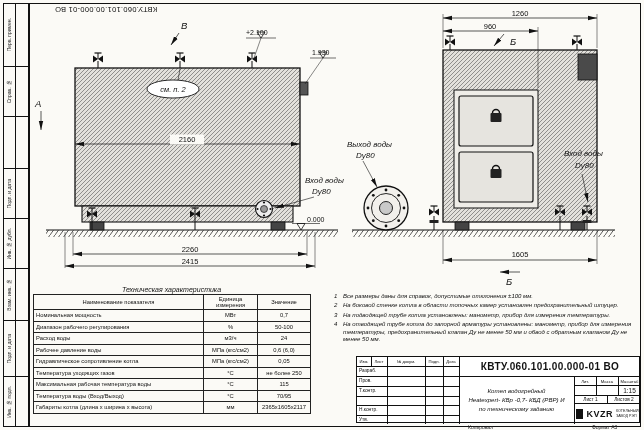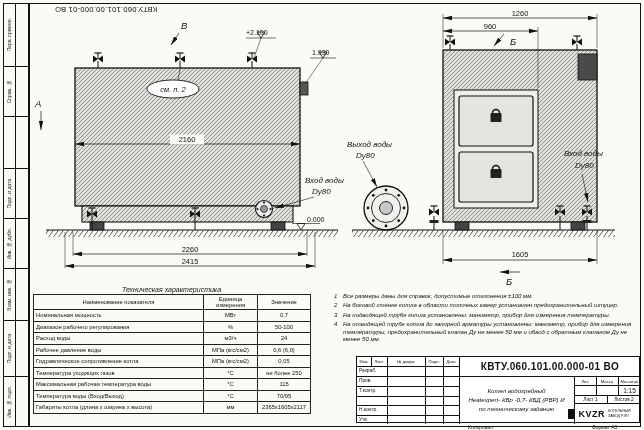--- a/index.html
+++ b/index.html
@@ -27,21 +27,21 @@
   .note{display:flex;gap:3px;margin-bottom:1.5px}
   .note .n{flex:0 0 6px}
   
   .tb{position:absolute;left:356px;top:356px;width:284px;height:67px;border:1.5px solid #111;background:#fff}
   .ln{position:absolute;background:#111}
   .tc{position:absolute;display:flex;align-items:center;justify-content:center;overflow:hidden}
   .docnum{position:absolute;left:102px;top:0;width:182px;height:20px;border-bottom:1px solid #111;display:flex;align-items:center;justify-content:center;font-size:10px;font-weight:bold;letter-spacing:.4px}
   .namecell{position:absolute;left:102px;top:20px;width:115px;height:47px;display:flex;flex-direction:column;align-items:center;justify-content:center;text-align:center;font-size:6.1px;font-style:italic;line-height:1.45}
   .rowlab{position:absolute;font-size:4.8px;line-height:10px;left:2px}
   .hdlab{position:absolute;top:0;height:9px;line-height:9px;text-align:center;font-size:4.2px}
-  .logo{position:absolute;left:209px;top:46px;width:67px;height:21px;display:flex;align-items:center;justify-content:center;gap:3px}
+  .logo{position:absolute;left:217px;top:46px;width:67px;height:21px;display:flex;align-items:center;justify-content:center;gap:3px}
   .logo .mark{width:7px;height:10px;background:#111}
   .logo .kv{font-size:9px;font-weight:bold;letter-spacing:.5px}
   .logo .co{font-size:3.6px;line-height:1.3;text-align:left}
   .fmt{position:absolute;font-size:5px;color:#222}
 </style>
 </head>
 <body>
 
 <div class="sheet">
   <div class="frame"></div>

